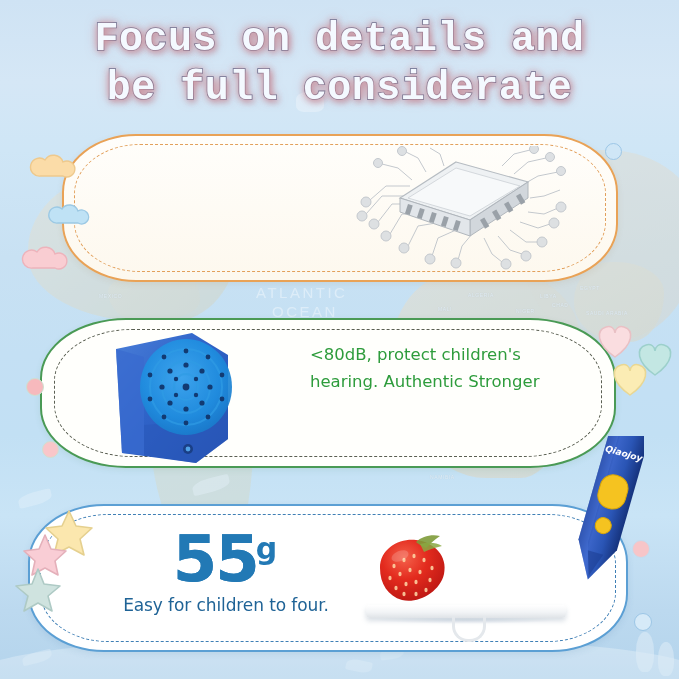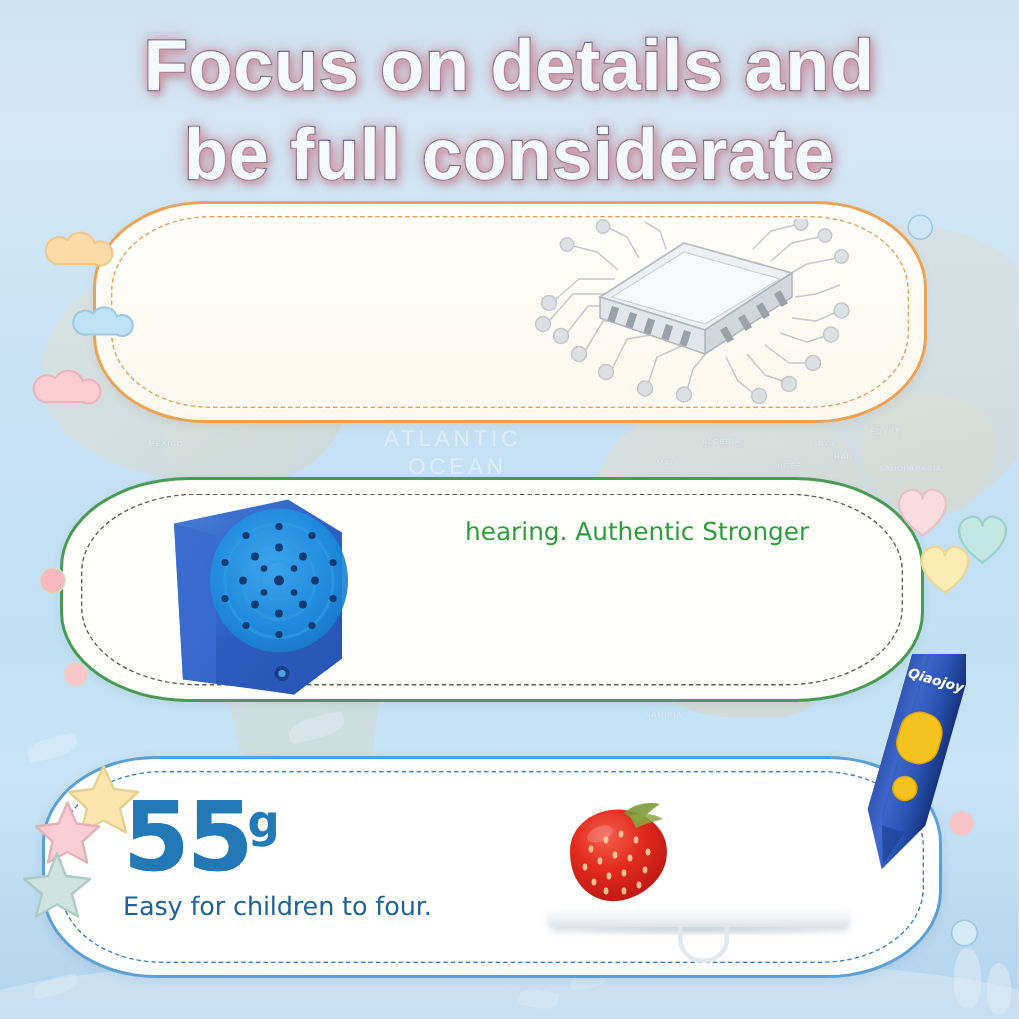--- a/index.html
+++ b/index.html
@@ -68,23 +68,23 @@
     position: absolute;
     background: rgba(255,255,255,.55);
     border-radius: 48% 48% 40% 40%;
   }
 
   
   .headline {
     position: absolute;
     top: 16px; left: 0; right: 0;
     text-align: center;
-    font-family: Liberation Sans, sans-serif;
+    font-family: Liberation Mono, monospace;
     font-weight: bold;
-    font-size: 48px;
+    font-size: 40px;
     line-height: 1.22;
     letter-spacing: .5px;
     color: #f4f9ff;
     -webkit-text-stroke: 1.6px #3d5d86;
     paint-order: stroke fill;
     text-shadow:
       0 0 7px rgba(206,150,160,.95),
       0 0 12px rgba(206,150,160,.7),
       2px 3px 6px rgba(186,130,145,.75);
     z-index: 6;
@@ -158,23 +158,23 @@
     border-radius: 76px / 58px;
     background: #ffffff;
     box-shadow: 0 2px 7px rgba(60,110,160,.12);
   }
   #panel-weight .inner-dash {
     border: 1.5px dashed #3f7fb5;
     border-radius: 68px / 50px;
   }
   .weight-block {
     position: absolute;
-    left: 52px; top: 22px;
+    left: 66px; top: 22px;
     width: 260px;
-    text-align: left;
+    text-align: center;
   }
   .weight-number {
     font-family: "DejaVu Sans", sans-serif;
     font-weight: bold;
     font-size: 64px;
     line-height: .98;
     color: #2279b5;
     -webkit-text-stroke: 3px #ffffff;
     paint-order: stroke fill;
     letter-spacing: -2px;
@@ -396,20 +396,21 @@
       <path d="M13 30 a9 9 0 1 1 4-16 a10 10 0 0 1 18 2 a8 8 0 1 1 0 14 z" fill="#f9cdd2" stroke="#edb3bb" stroke-width="1.4"></path>
     </svg>
   </div>
   <div class="dot-circle" style="left:605px; top:143px; width:17px; height:17px;
               background:#cfe6f6; border:1.6px solid #9cc6e6;"></div>
 
   <div class="panel" id="panel-sound">
     <div class="inner-dash"></div>
 
     <div class="sound-text">
+      <div>&lt;80dB, protect children's</div>
       <div>hearing. Authentic Stronger</div>
     </div>
   </div>
 
   <div class="illus" id="speaker-illus">
     <svg width="135" height="140" viewBox="0 0 135 140">
       <defs>
         <linearGradient id="spkBody" x1="0" y1="0" x2="1" y2="1">
           <stop offset="0%" stop-color="#4a7ed8"></stop>
           <stop offset="45%" stop-color="#2f63c8"></stop>

